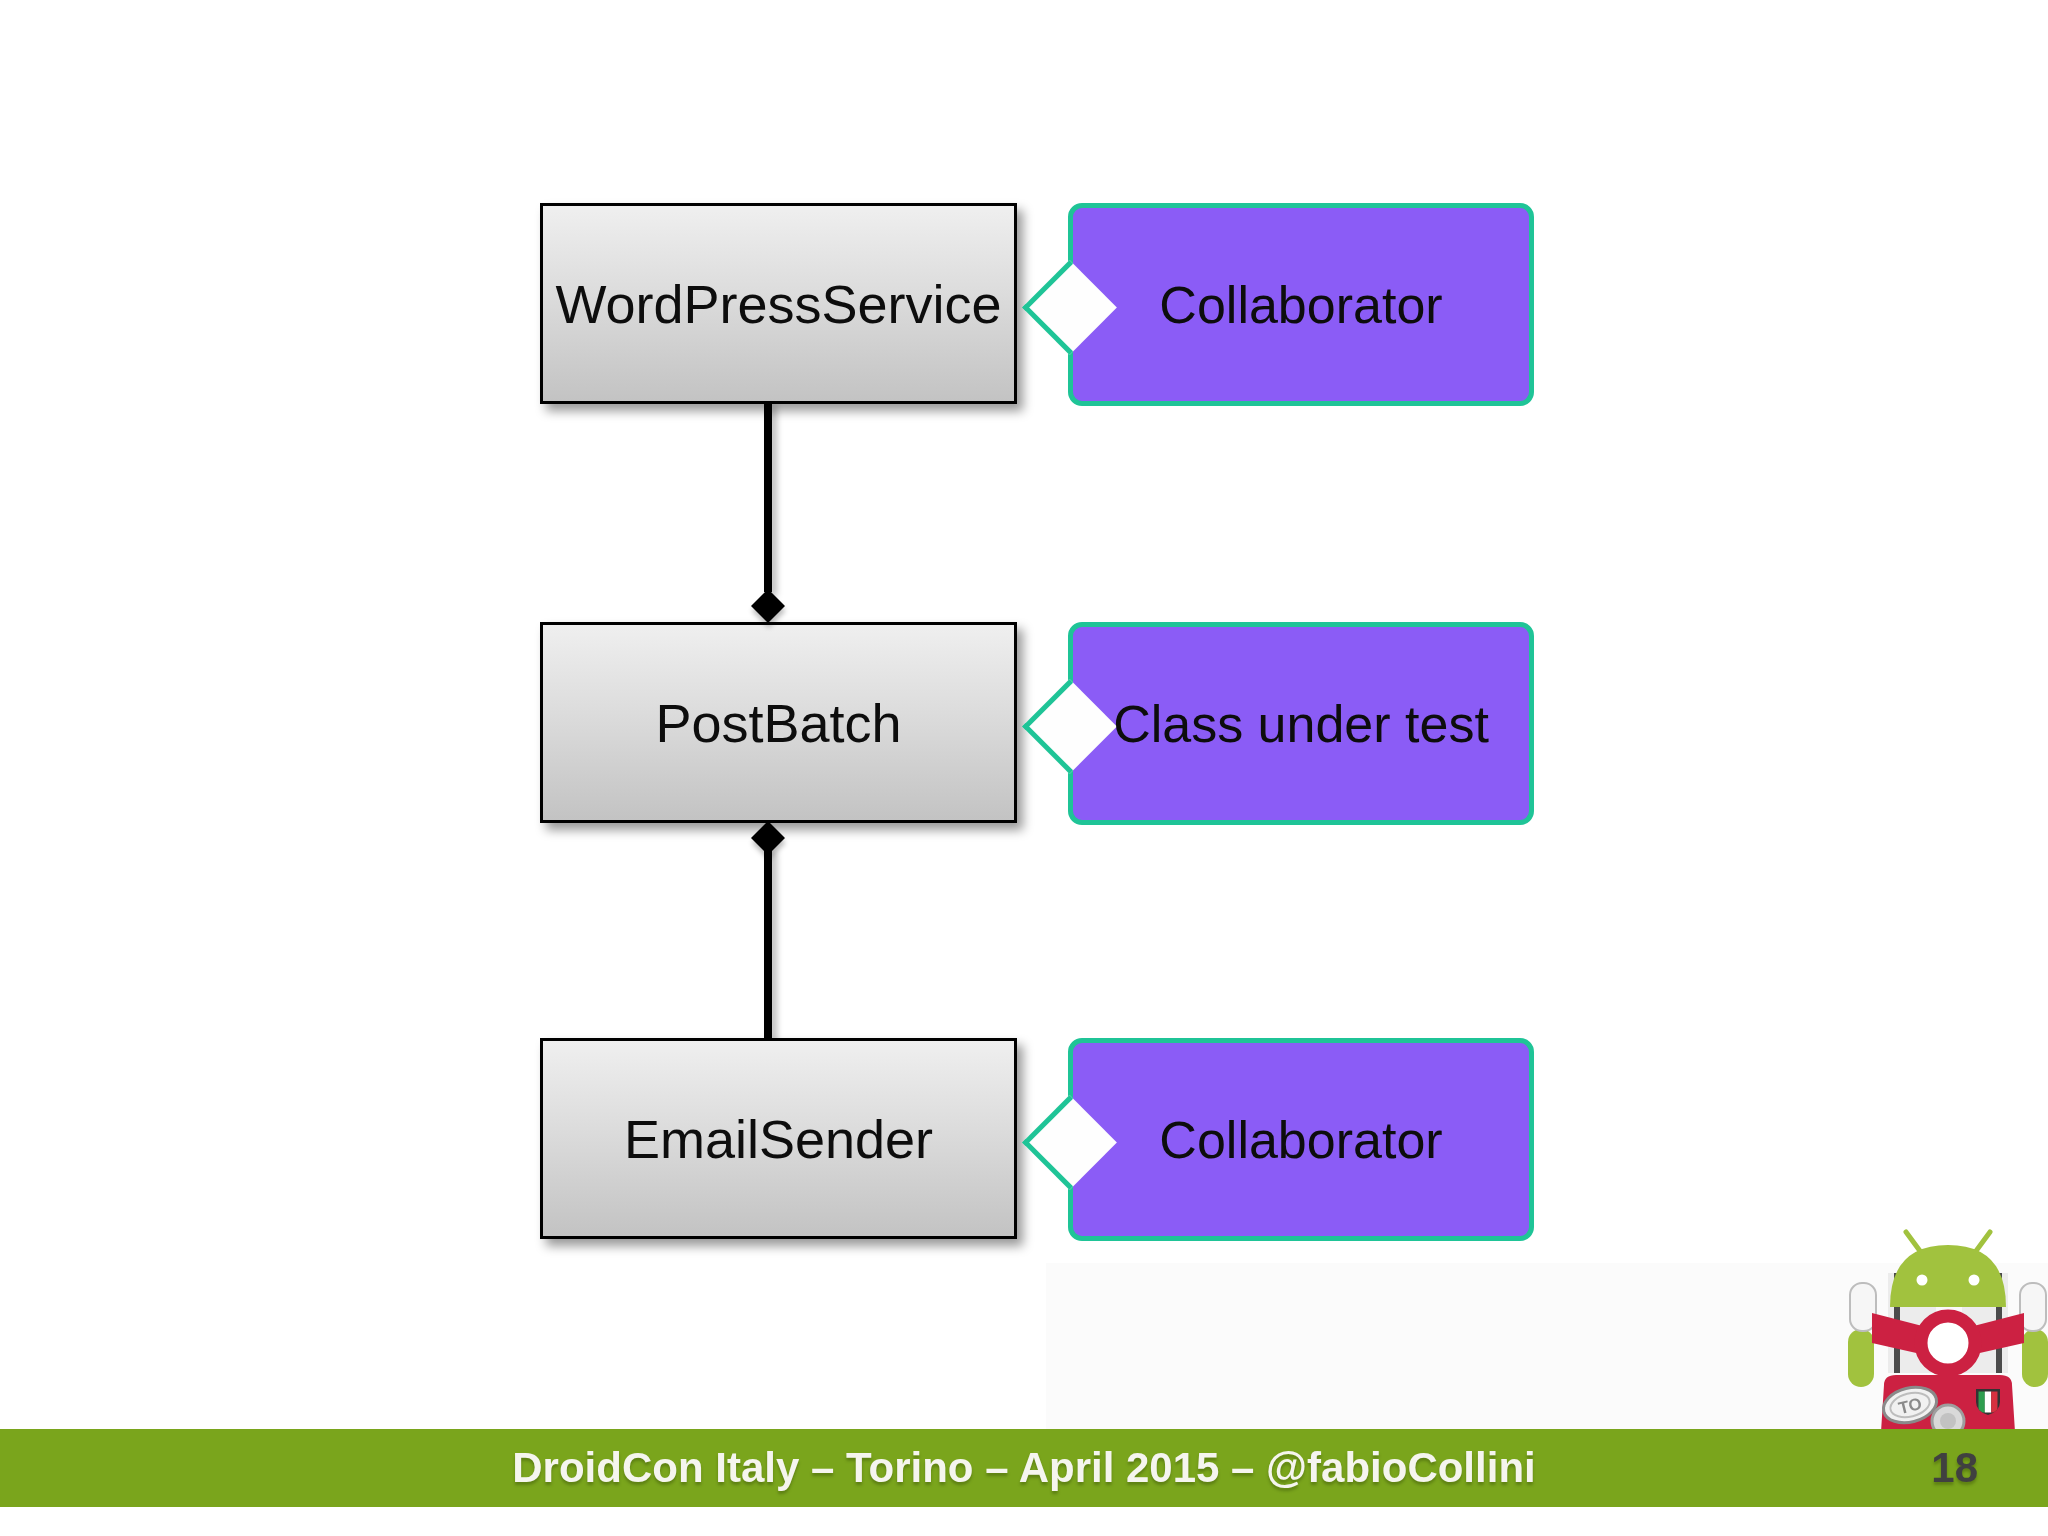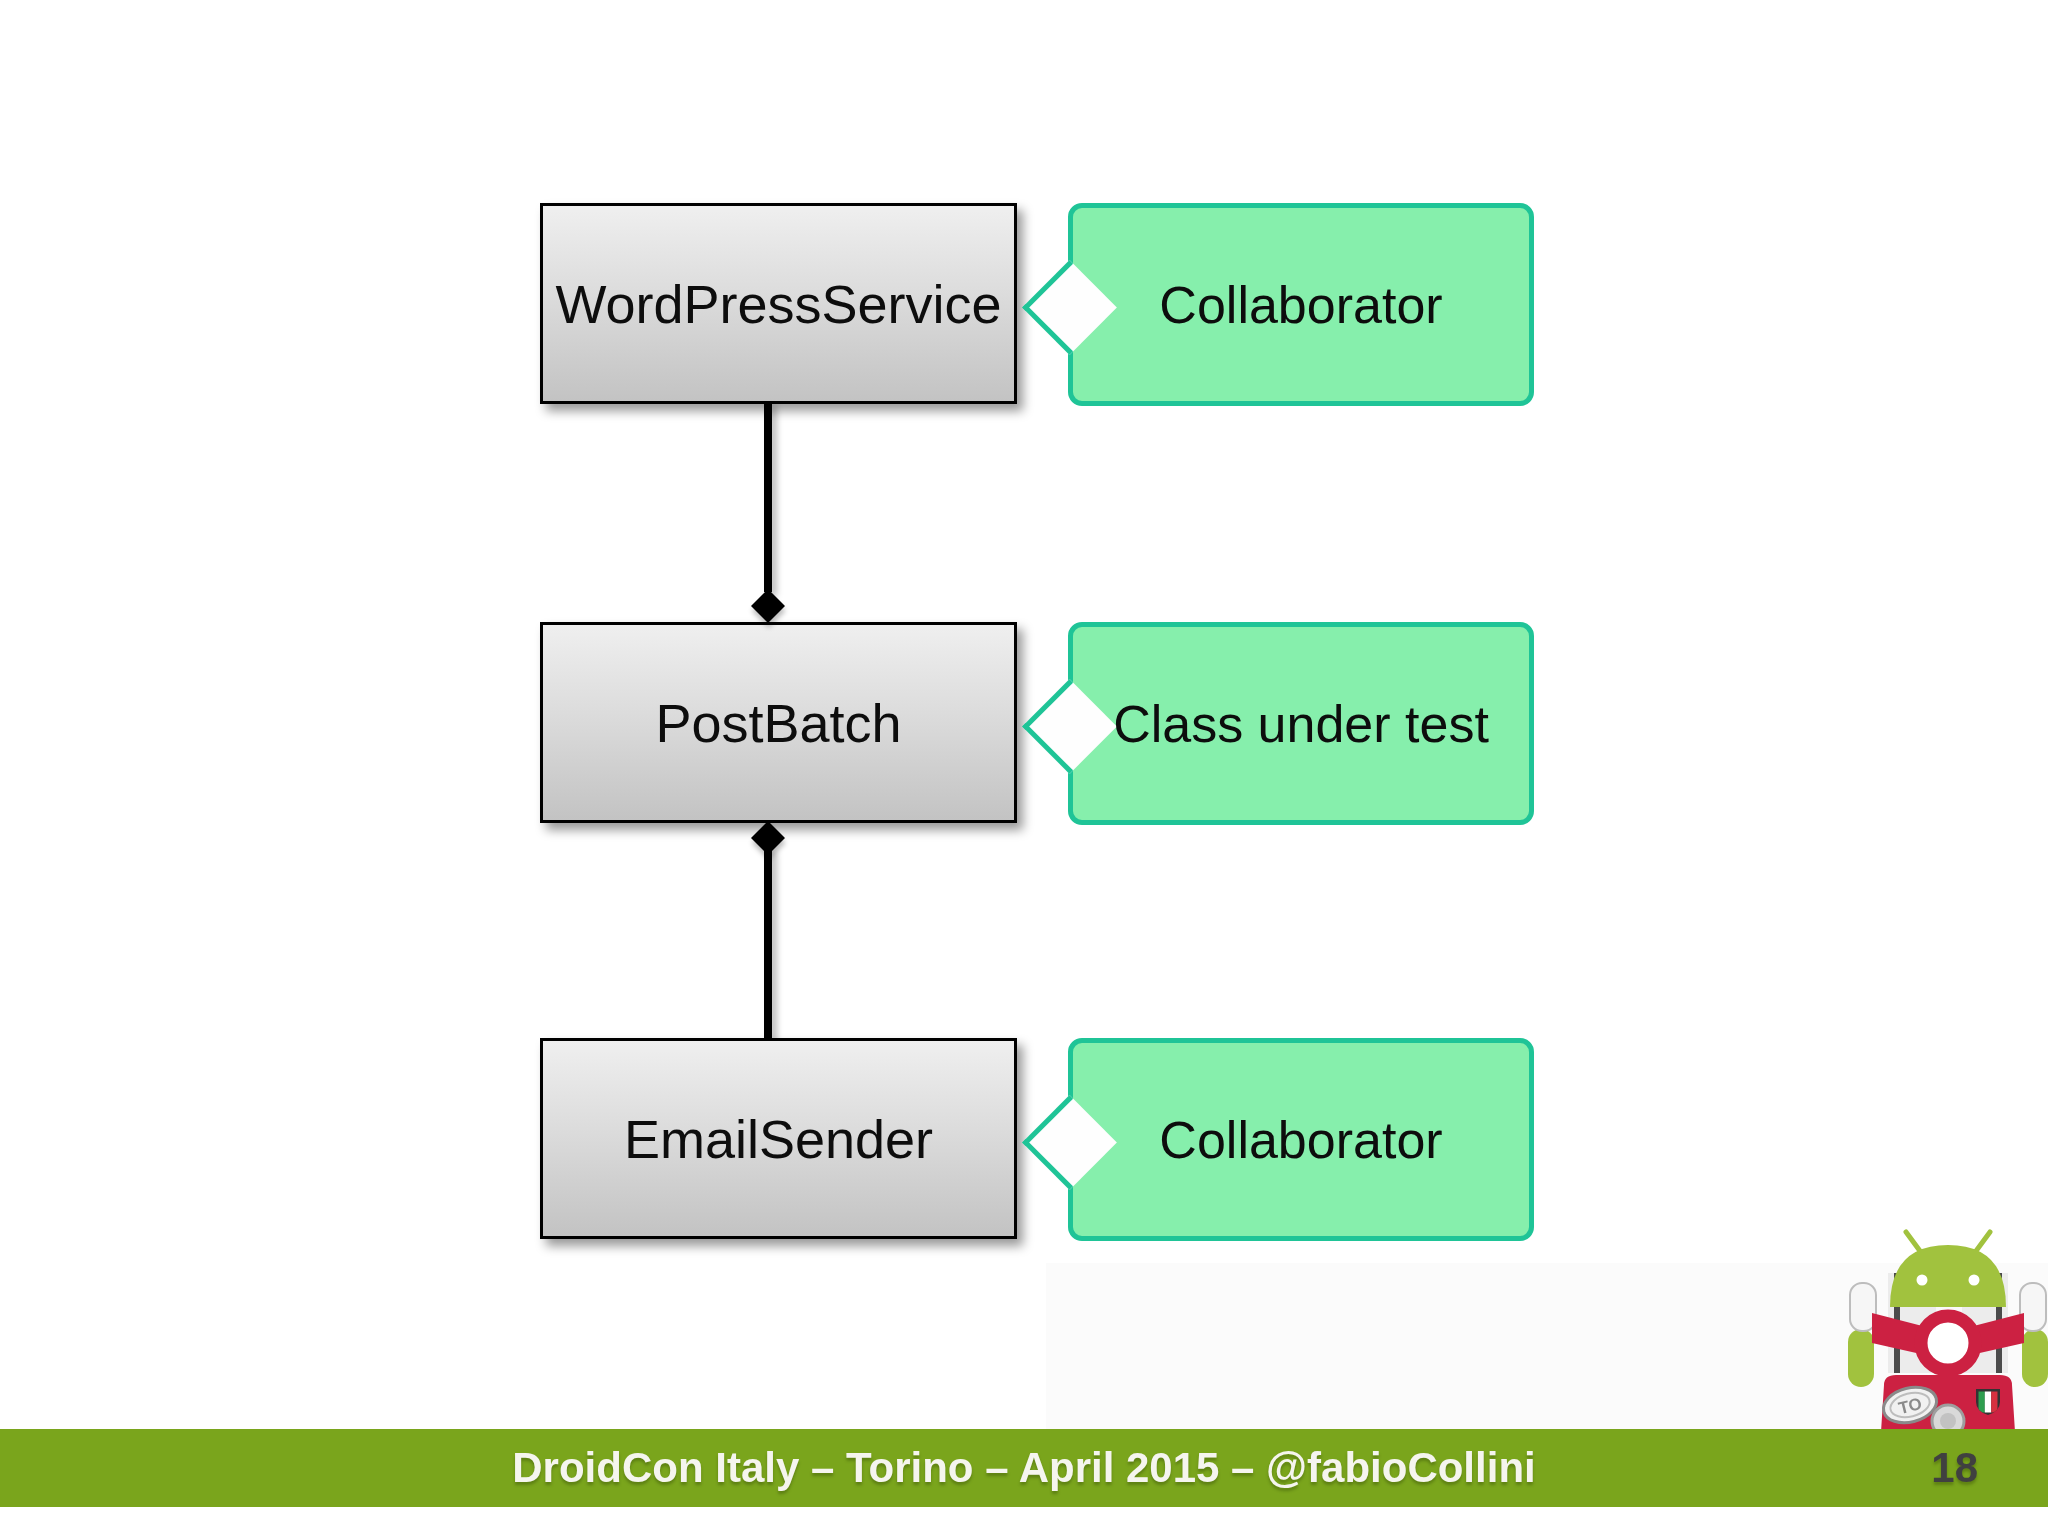--- a/index.html
+++ b/index.html
@@ -34,21 +34,21 @@
   .diamond{
     position:absolute;width:24px;height:24px;background:#000;
     transform:rotate(45deg);z-index:3;
     box-shadow:4px 3px 5px rgba(0,0,0,0.25);
   }
   .diamond-1{left:756px;top:594px;}
   .diamond-2{left:756px;top:826px;}
   
   .callout{
     position:absolute;left:1068px;width:456px;height:193px;
-    border:5px solid #1fc497;border-radius:14px;background:#86efac;
+    border:5px solid #1fc497;border-radius:14px;background:#8b5cf6;
     display:flex;align-items:center;justify-content:center;
     font-size:52px;color:#0d0d0d;z-index:2;
   }
   .callout-1{top:203px;}
   .callout-2{top:622px;}
   .callout-3{top:1038px;}
   .callout .tail{
     position:absolute;left:-37px;top:50%;margin-top:-31px;
     width:62px;height:62px;background:#fefefe;
     border-left:5px solid #1fc497;border-bottom:5px solid #1fc497;

